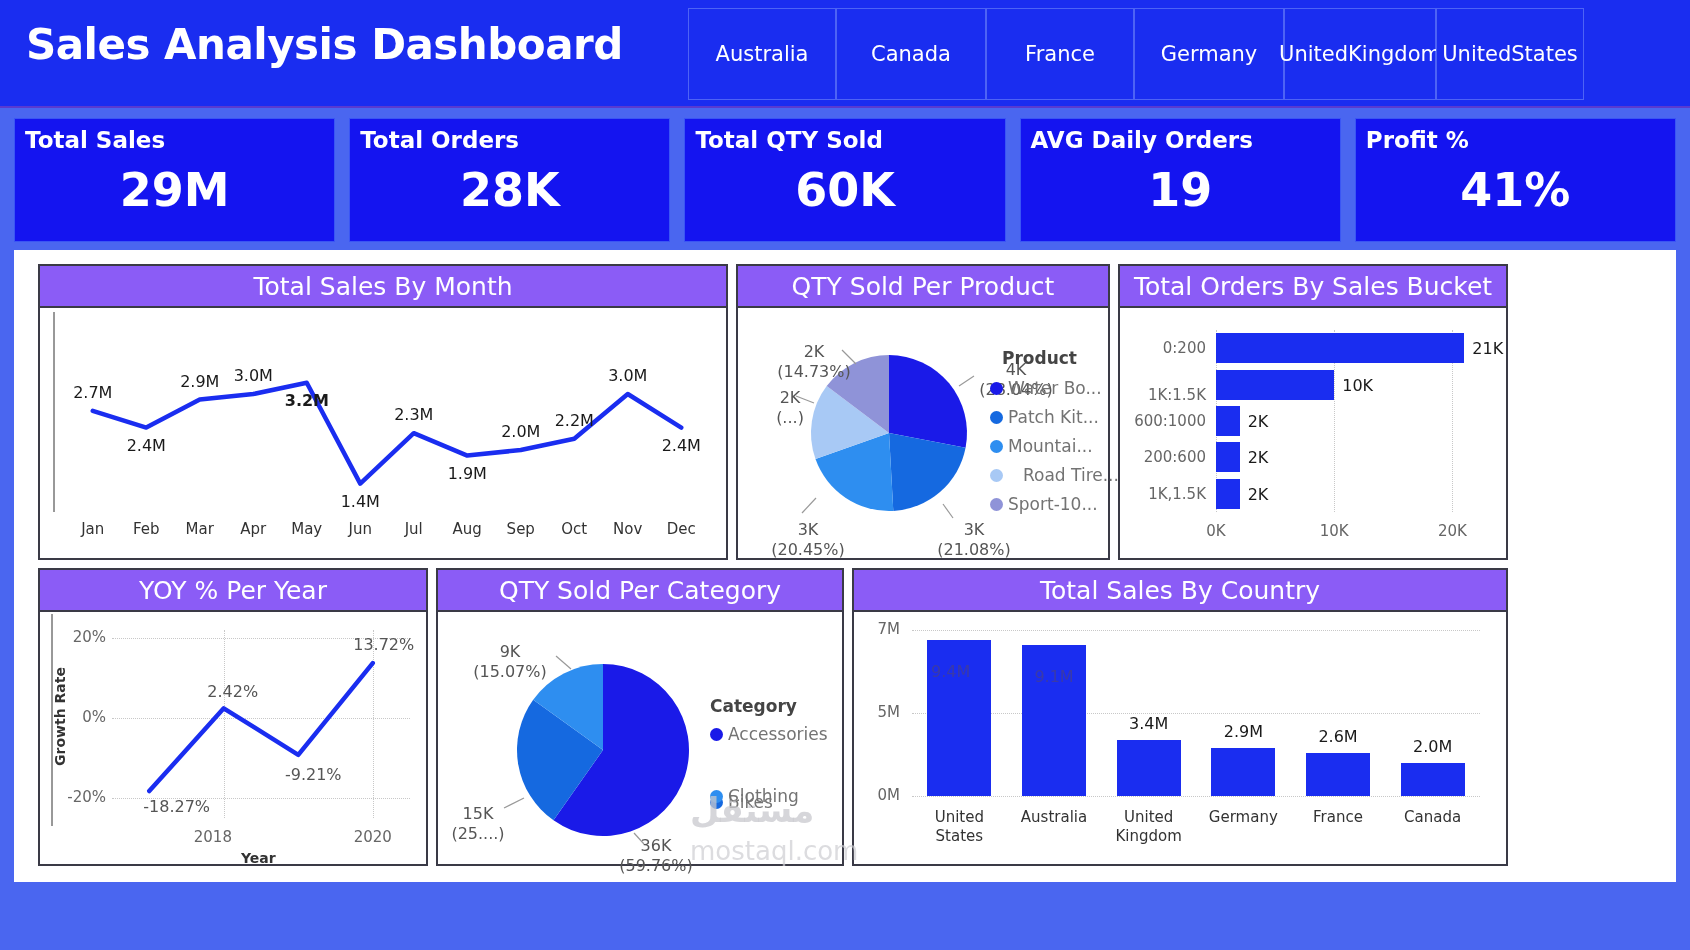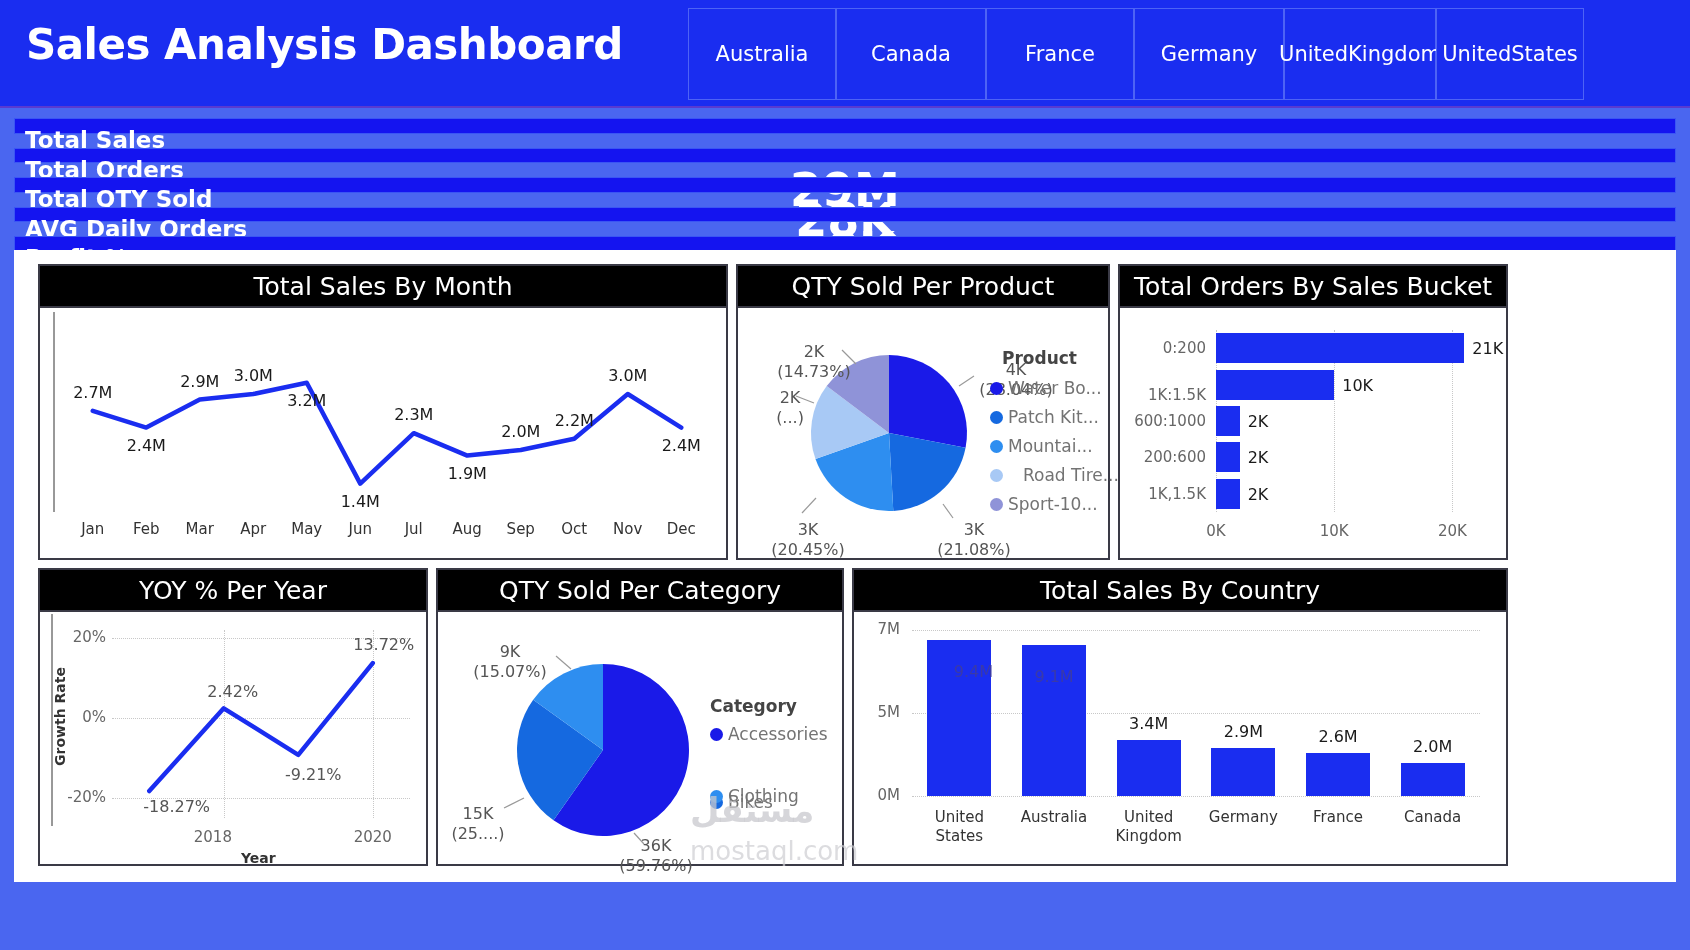--- a/index.html
+++ b/index.html
@@ -34,21 +34,21 @@
     display: flex; align-items: center; justify-content: center;
     text-align: center;
     line-height: 1.18;
     padding: 4px 6px;
     cursor: pointer;
   }
 
   
   .kpi-row {
     position: absolute; left: 0; top: 110px; width: 1690px; height: 142px;
-    display: flex; gap: 14px; padding: 8px 14px 0 14px; flex-direction: column;
+    display: flex; gap: 14px; padding: 8px 14px 0 14px;
   }
   .kpi-card {
     flex: 1 1 0;
     background: #1414f0;
     border: 1px solid #3a55f5;
     position: relative;
     height: 124px;
   }
   .kpi-label {
     position: absolute; left: 10px; top: 8px;
@@ -67,21 +67,21 @@
     width: 1662px; height: 632px;
     background: #ffffff;
   }
   .viz {
     position: absolute;
     background: #ffffff;
     border: 2px solid #3a3a46;
   }
   .viz-title {
     height: 42px;
-    background: #000000;
+    background: #8b5cf6;
     color: #ffffff;
     font-size: 25px;
     display: flex; align-items: center; justify-content: center;
     border-bottom: 2px solid #3a3a46;
   }
   .viz-body { position: relative; width: 100%; height: calc(100% - 44px); }
 
   .axis-lbl {
     position: absolute; font-size: 15px; color: #333333; white-space: nowrap;
   }
@@ -193,21 +193,21 @@
       <div class="viz-title">Total Sales By Month</div>
       <div class="viz-body" id="chart-month">
           <svg width="686" height="250" style="position:absolute;left:0;top:0;">
             <line x1="14" y1="4" x2="14" y2="204" stroke="#333" stroke-width="1"></line>
             <path d="M52.75 102.8 L106.25 119.60000000000001 L159.75 91.6 L213.25 86 L266.75 74.79999999999998 L320.25 175.6 L373.75 125.20000000000002 L427.25 147.6 L480.75 142 L534.25 130.79999999999998 L587.75 86 L641.25 119.60000000000001" fill="none" stroke="#1a2df0" stroke-width="4.5" stroke-linejoin="round" stroke-linecap="round"></path>
           </svg>
           <div class="dlabel" style="left:30.75px; top:74.8px; width:44px; text-align:center;">2.7M</div>
           <div class="dlabel" style="left:84.25px; top:127.60000000000001px; width:44px; text-align:center;">2.4M</div>
           <div class="dlabel" style="left:137.75px; top:63.599999999999994px; width:44px; text-align:center;">2.9M</div>
           <div class="dlabel" style="left:191.25px; top:58px; width:44px; text-align:center;">3.0M</div>
-          <div class="dlabel" style="left:244.75px; top:82.79999999999998px; width:44px; text-align:center;">3.2M</div>
+          <div class="dlabel" style="left:244.75px; top:82.79999999999998px; width:44px; text-align:center;font-weight:bold;">3.2M</div>
           <div class="dlabel" style="left:298.25px; top:183.6px; width:44px; text-align:center;">1.4M</div>
           <div class="dlabel" style="left:351.75px; top:97.20000000000002px; width:44px; text-align:center;">2.3M</div>
           <div class="dlabel" style="left:405.25px; top:155.6px; width:44px; text-align:center;">1.9M</div>
           <div class="dlabel" style="left:458.75px; top:114px; width:44px; text-align:center;">2.0M</div>
           <div class="dlabel" style="left:512.25px; top:102.79999999999998px; width:44px; text-align:center;">2.2M</div>
           <div class="dlabel" style="left:565.75px; top:58px; width:44px; text-align:center;">3.0M</div>
           <div class="dlabel" style="left:619.25px; top:127.60000000000001px; width:44px; text-align:center;">2.4M</div>
           <div class="axis-lbl" style="left:27.75px; top:212px; width:50px; text-align:center;">Jan</div>
           <div class="axis-lbl" style="left:81.25px; top:212px; width:50px; text-align:center;">Feb</div>
           <div class="axis-lbl" style="left:134.75px; top:212px; width:50px; text-align:center;">Mar</div>
@@ -361,21 +361,21 @@
     <div class="viz" style="left:838px; top:318px; width:656px; height:298px;">
       <div class="viz-title">Total Sales By Country</div>
       <div class="viz-body" id="chart-country">
           <div class="gridline-h" style="left:58px; top:18px; width:568px;"></div>
           <div class="axis-lbl-grey" style="left:0px; top:8px; width:46px; text-align:right;">7M</div>
           <div class="gridline-h" style="left:58px; top:101px; width:568px;"></div>
           <div class="axis-lbl-grey" style="left:0px; top:91px; width:46px; text-align:right;">5M</div>
           <div class="gridline-h" style="left:58px; top:184px; width:568px;"></div>
           <div class="axis-lbl-grey" style="left:0px; top:174px; width:46px; text-align:right;">0M</div>
           <div class="bar-v" style="left:73.33333333333334px; top:27.95999999999998px; width:64px; height:156.04000000000002px;"></div>
-          <div class="dlabel" style="left:47px; top:49.95999999999998px; width:92px; text-align:right;color:#3a3aa8;">9.4M</div>
+          <div class="dlabel" style="left:77px; top:49.95999999999998px; width:92px; text-align:left;color:#3a3aa8;">9.4M</div>
           <div class="axis-lbl" style="left:55.33333333333334px; top:196px; width:100px; text-align:center; line-height:1.25;"><span>United</span><br><span>States</span></div>
           <div class="bar-v" style="left:168.00000000000003px; top:32.940000000000026px; width:64px; height:151.05999999999997px;"></div>
           <div class="dlabel" style="left:154.00000000000003px; top:54.940000000000026px; width:92px; text-align:center;color:#3a3aa8;">9.1M</div>
           <div class="axis-lbl" style="left:150.00000000000003px; top:196px; width:100px; text-align:center; line-height:1.25;"><span>Australia</span></div>
           <div class="bar-v" style="left:262.6666666666667px; top:127.56px; width:64px; height:56.44px;"></div>
           <div class="dlabel" style="left:248.66666666666669px; top:101.56px; width:92px; text-align:center;">3.4M</div>
           <div class="axis-lbl" style="left:244.66666666666669px; top:196px; width:100px; text-align:center; line-height:1.25;"><span>United</span><br><span>Kingdom</span></div>
           <div class="bar-v" style="left:357.3333333333333px; top:135.86px; width:64px; height:48.139999999999986px;"></div>
           <div class="dlabel" style="left:343.3333333333333px; top:109.86000000000001px; width:92px; text-align:center;">2.9M</div>
           <div class="axis-lbl" style="left:339.3333333333333px; top:196px; width:100px; text-align:center; line-height:1.25;"><span>Germany</span></div>

